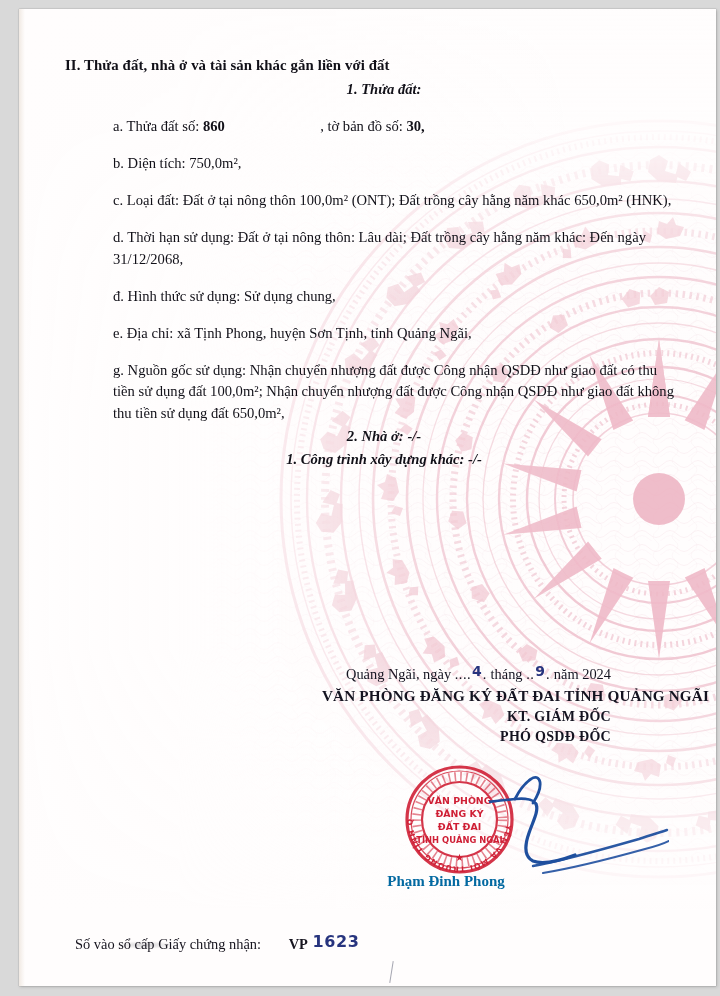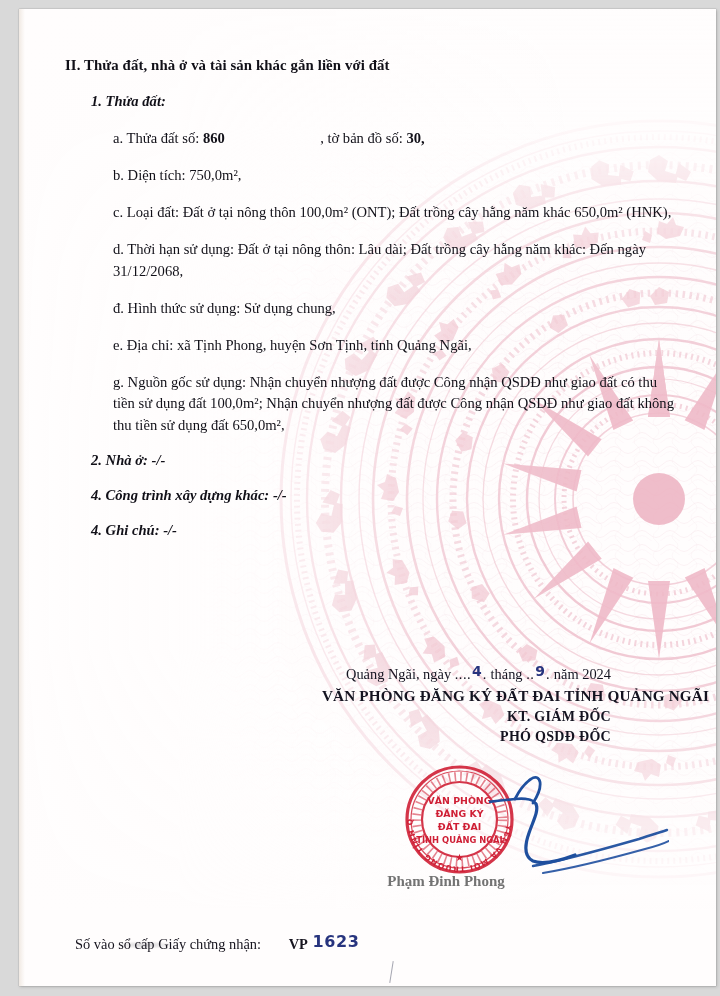--- a/index.html
+++ b/index.html
@@ -61,21 +61,22 @@
   }
   .sec-title{
     font-weight:bold;
     font-size:14.8px;
     margin:0 0 2px 0;
     letter-spacing:.1px;
   }
   .num-item{
     font-weight:bold;
     font-style:italic;
-    margin:14px 0 1px 26px;
+    margin:2px 0 1px 26px;
+    text-align:center;
   }
   .lettered{
     margin:16px 0 0 48px;
     text-align:left;
   }
   b.val{font-weight:bold;}
   .gap-pad{display:inline-block;width:88px;}
 
   
   .sign-block{
@@ -113,21 +114,21 @@
     letter-spacing:.3px;
     margin-top:4px;
   }
   .signer-name{
     position:absolute;
     left:262px;top:864px;
     width:330px;
     text-align:center;
     font-weight:bold;
     font-size:15px;
-    color:#737373;
+    color:#0369a1;
     white-space:nowrap;
   }
   
   .seal-wrap{
     position:absolute;
     left:378px;top:748px;
     width:125px;height:125px;
   }
   .sig-wrap{
     position:absolute;
@@ -504,28 +505,24 @@
       <div class="lettered">e. Địa chỉ: xã Tịnh Phong, huyện Sơn Tịnh, tỉnh Quảng Ngãi,</div>
 
       <div class="lettered">g. Nguồn gốc sử dụng: Nhận chuyển nhượng đất được Công nhận QSDĐ như giao đất có thu tiền sử dụng đất 100,0m²; Nhận chuyển nhượng đất được Công nhận QSDĐ như giao đất không thu tiền sử dụng đất 650,0m²,</div>
 
       <div class="num-item">
         <span>2. Nhà ở:</span>
         <span>-/-</span>
       </div>
 
       <div class="num-item">
-        <span>4. Công trình xây dựng khác:</span>
+        <span>1. Công trình xây dựng khác:</span>
         <span>-/-</span>
       </div>
 
-      <div class="num-item">
-        <span>4. Ghi chú:</span>
-        <span>-/-</span>
-      </div>
 
     </div>
 
     <div class="sign-block">
       <div class="sign-date">
         <span>Quảng Ngãi, ngày</span>
         <span class="dots">....</span><span class="ink">4</span><span class="dots">.</span>
         <span>tháng</span>
         <span class="dots">..</span><span class="ink">9</span><span class="dots">.</span>
         <span>năm</span>

